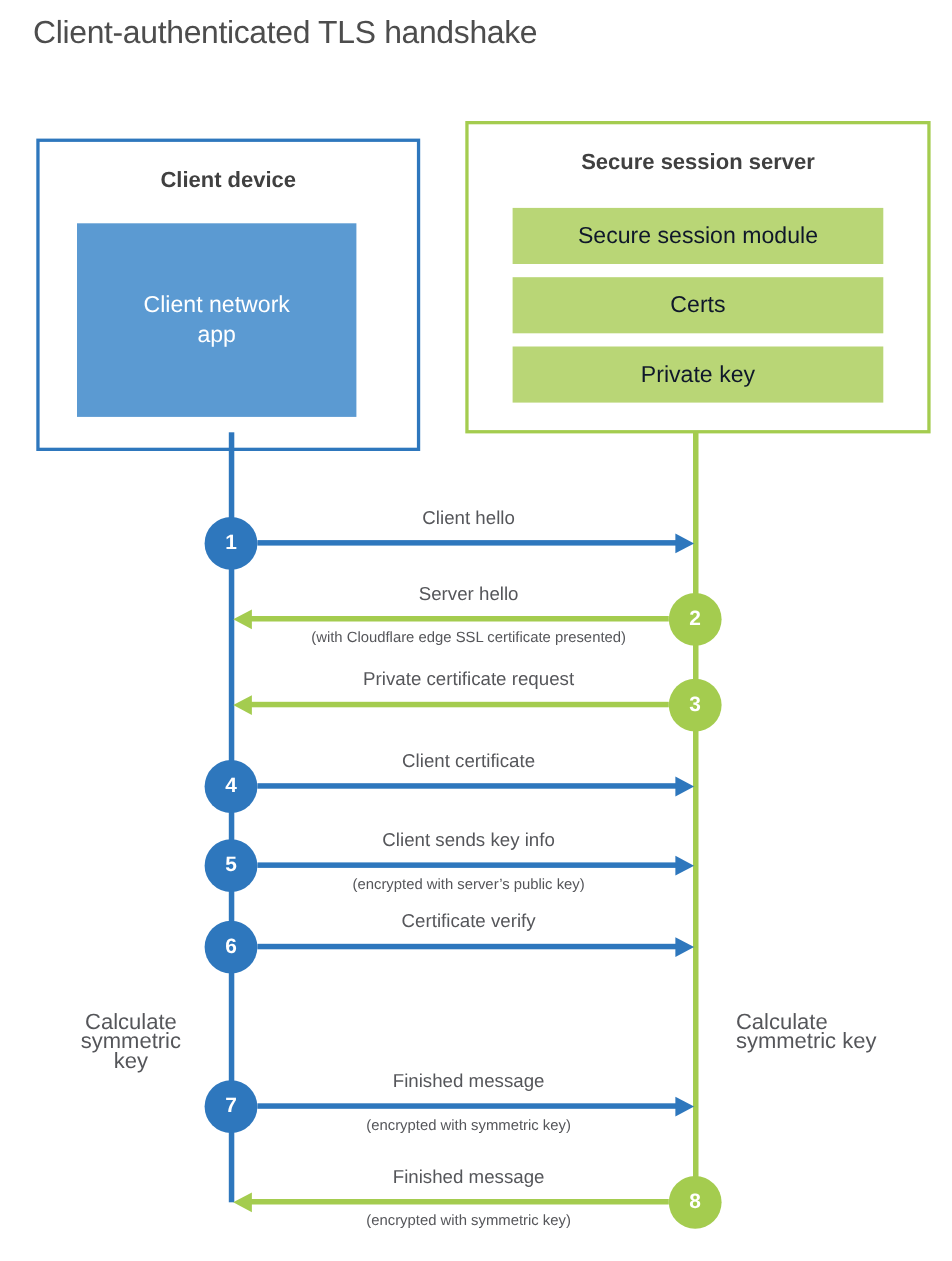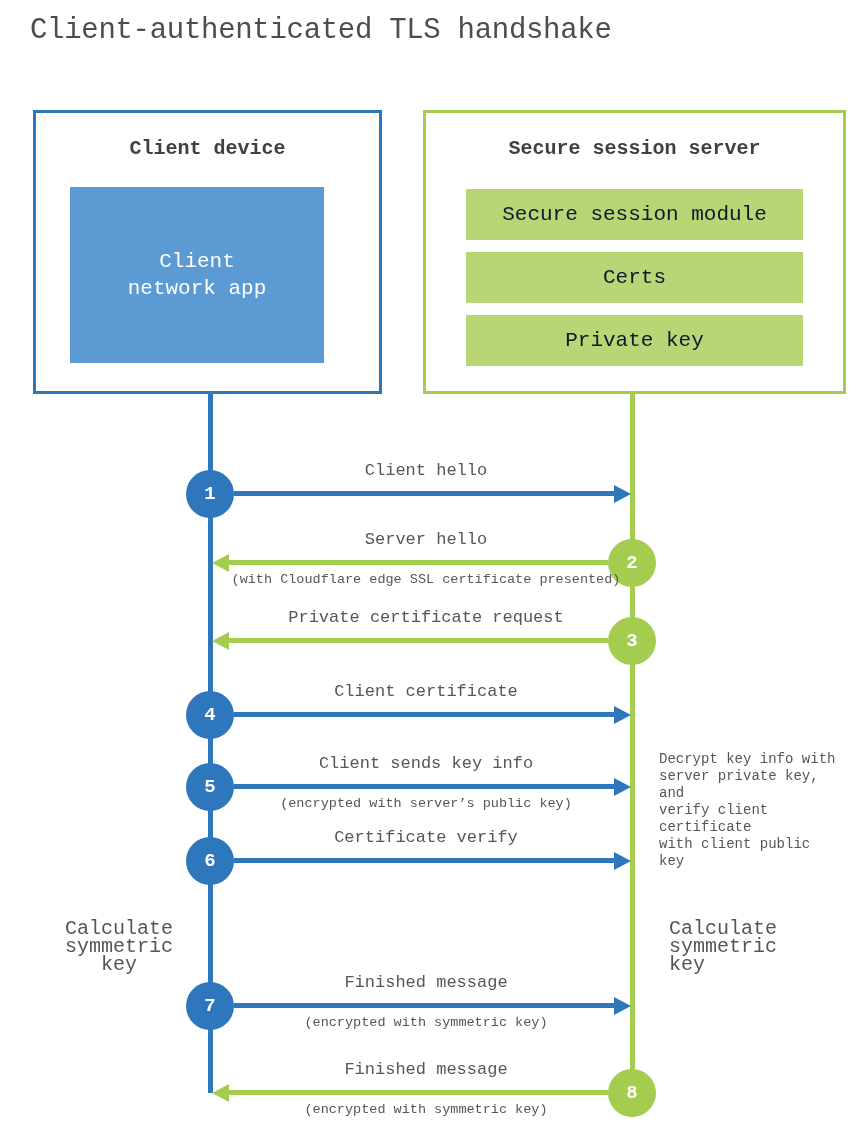--- a/index.html
+++ b/index.html
@@ -1,26 +1,26 @@
 <!DOCTYPE html>
 <html><head>
 <meta charset="utf-8">
 <style>
   html,body{margin:0;padding:0;background:#fff;}
   .canvas{
     position:relative;width:865px;height:1146px;background:#ffffff;overflow:hidden;
-    font-family:Liberation Mono, monospace;
+    font-family:Liberation Sans, sans-serif;
   }
   .page-title{
     position:absolute;left:30px;top:14px;margin:0;
     font-size:29px;font-weight:300;letter-spacing:-.3px;color:#4d4d4d;
   }
   
   .box{position:absolute;top:110px;height:284px;background:#fff;box-sizing:border-box;}
-  .client-box{left:33px;width:349px;border:3px solid var(--blue);}
+  .client-box{left:33px;width:349px;border:3px solid var(--blue);margin-top:16px;}
   .server-box{left:423px;width:423px;border:3px solid var(--green);}
   .box-title{
     position:absolute;left:0;right:0;top:24px;text-align:center;
     font-size:20px;font-weight:bold;color:#404040;
   }
   .app-box{
     position:absolute;left:34px;top:74px;width:254px;height:176px;
     background:var(--blue-light);display:flex;align-items:center;justify-content:center;
     text-align:center;color:#fff;font-size:21px;line-height:27px;
   }
@@ -151,20 +151,14 @@
   </div>
 
   <div class="calc left">
     <div>Calculate</div>
     <div>symmetric key</div>
   </div>
   <div class="calc right">
     <div>Calculate</div>
     <div>symmetric key</div>
   </div>
-  <div class="decrypt-note">
-    <div>Decrypt key info with</div>
-    <div>server private key, and</div>
-    <div>verify client certificate</div>
-    <div>with client public key</div>
-  </div>
 
 </div>
 
 </body></html>

